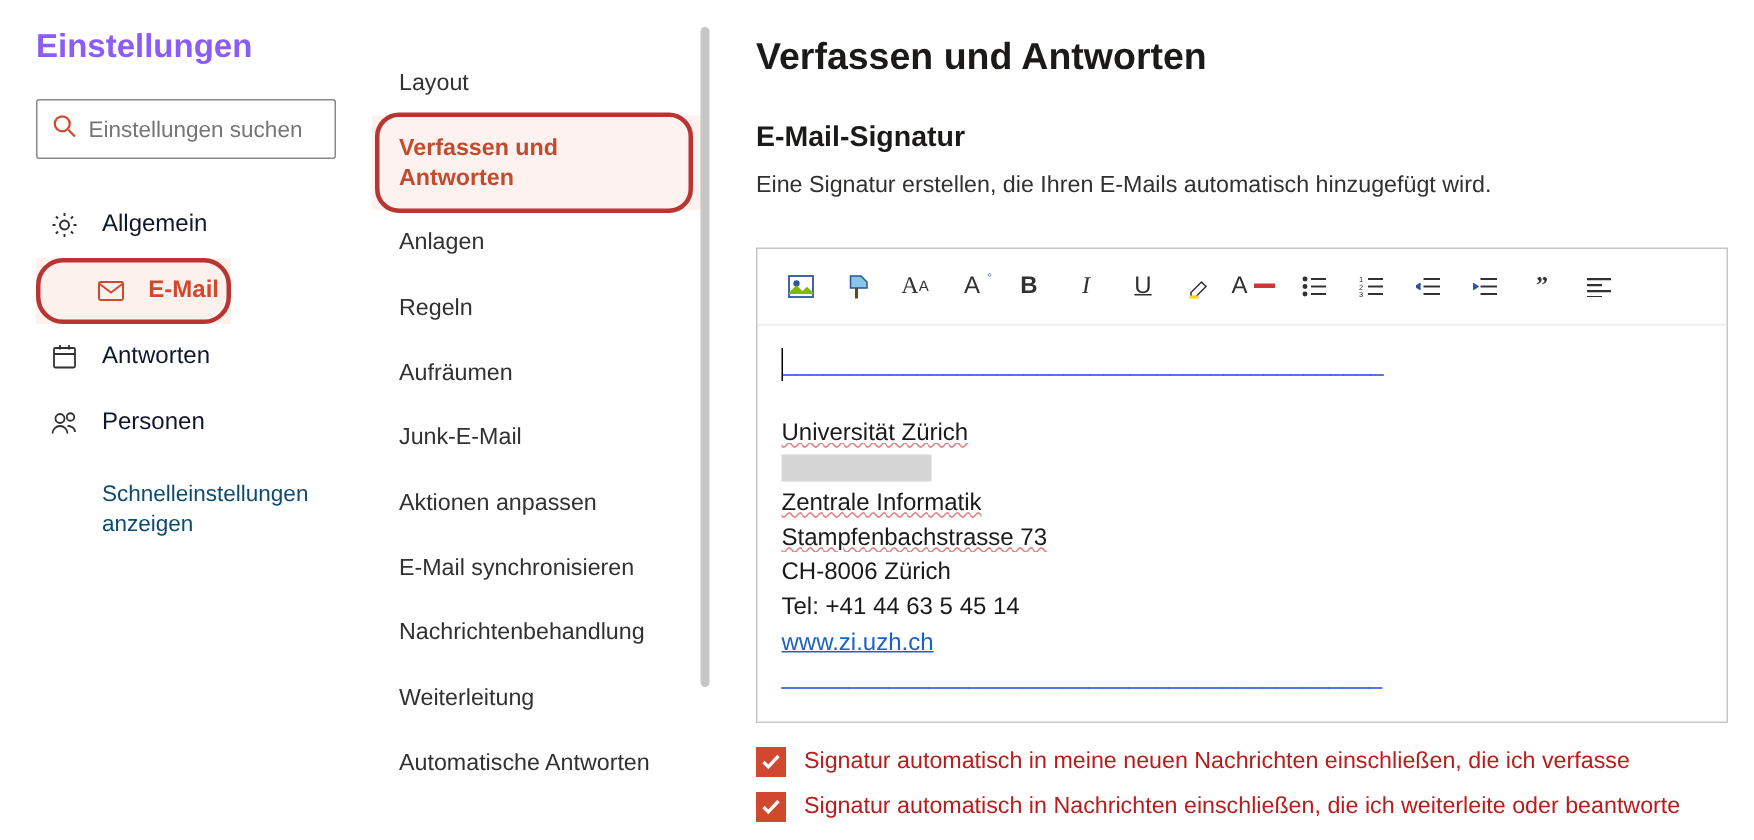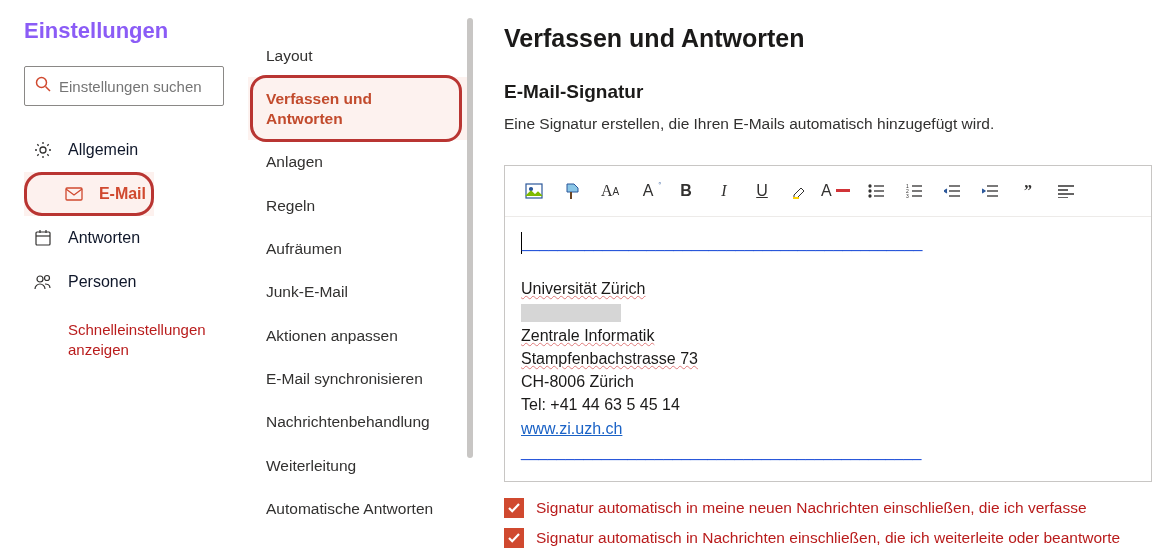--- a/index.html
+++ b/index.html
@@ -9,21 +9,21 @@
   .col1 { width: 248px; padding: 18px 10px 0 24px; border-right: 1px solid #e1dfdd00; flex-shrink:0; }
   .col1 h1 { font-size: 22px; font-weight: 700; color: #8b5cf6; margin-bottom: 22px; }
   .search-box { display:flex; align-items:center; border:1px solid #8a8886; border-radius:2px; height:40px; padding:0 10px; margin-bottom:22px; width:200px; }
   .search-box .ic { color:#d13438; margin-right:8px; }
   .search-box input { border:0; outline:0; font-size:15px; flex:1; color:#605e5c; background:transparent; }
   .nav-item { display:flex; align-items:center; height:44px; font-size:16px; color:#0f172a; cursor:pointer; padding:0 8px; position:relative; }
   .nav-item .ic { width:22px; display:inline-flex; justify-content:center; margin-right:14px; color:#323130; }
   .nav-item.selected { background:#fdf1ee; color:#d0492f; font-weight:600;justify-content:flex-end; }
   .nav-item.selected .ic { color:#d0492f; }
   .nav-item .circ { position:absolute; inset:0; border:3px solid #b93532; border-radius:18px; pointer-events:none; }
-  .quick { margin:16px 0 0 44px; color:#b91c1c; font-size:15px; line-height:1.3; width:150px; }
+  .quick { margin:16px 0 0 44px; color:#0c4a6e; font-size:15px; line-height:1.3; width:150px; }
 
   
   .col2 { width: 220px; padding-top: 34px; flex-shrink:0; position:relative; }
   .sub-item { padding:12px 18px; font-size:15.5px; color:#323130; cursor:pointer; line-height:1.25; }
   .sub-item.sel { background:#fdf2ef; color:#c24b2d; font-weight:700; position:relative; }
   .sub-item.sel .circ { position:absolute; left:2px; right:6px; top:-2px; bottom:-2px; border:3px solid #b93532; border-radius:16px; pointer-events:none; }
   .scrollbar { position:absolute; right:-5px; top:18px; width:6px; height:440px; background:#c8c6c4; border-radius:3px; }
 
   
   .main { flex:1; padding:24px 0 0 36px; overflow:hidden; }

